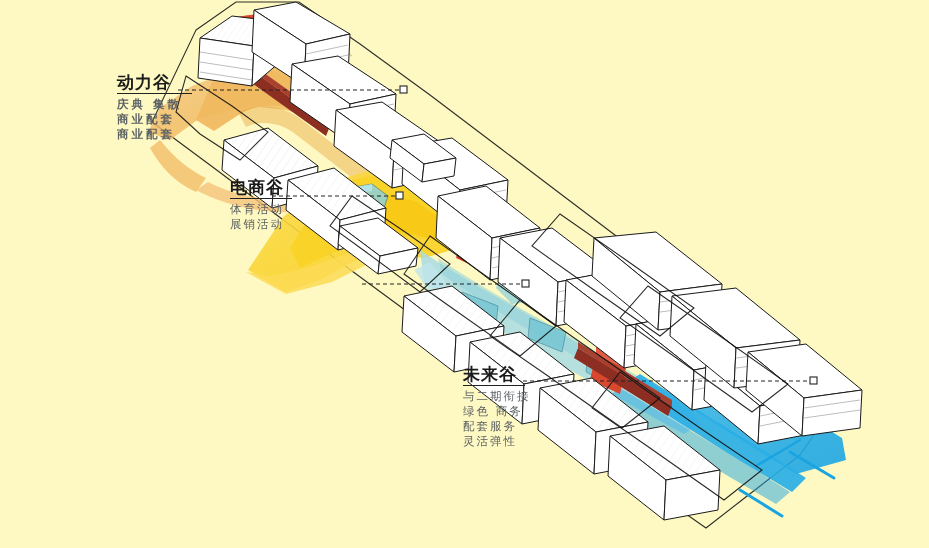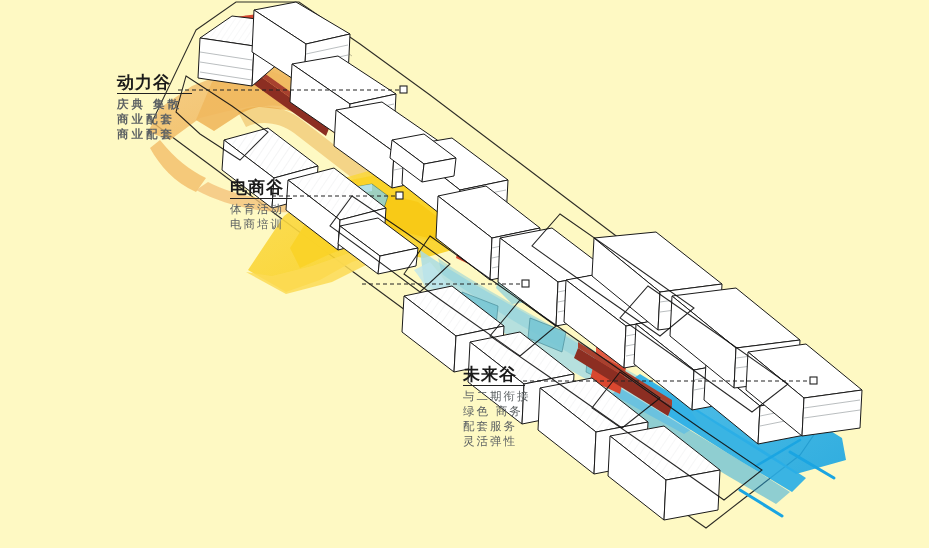--- a/index.html
+++ b/index.html
@@ -364,21 +364,21 @@
     <div class="rule"></div>
     <div class="sub sp1">庆典 集散</div>
     <div class="sub sp1">商业配套</div>
     <div class="sub sp1">商业配套</div>
   </div>
 
   <div class="label" id="lab-dianshang">
     <div class="ttl">电商谷</div>
     <div class="rule"></div>
     <div class="sub sp3">体育活动</div>
-    <div class="sub sp3">电商培训</div>
+    <div class="sub sp3">展销活动</div>
   </div>
 
 
   <div class="label" id="lab-weilai">
     <div class="ttl">未来谷</div>
     <div class="rule"></div>
     <div class="sub sp3">与二期衔接</div>
     <div class="sub sp3">绿色  商务</div>
     <div class="sub sp3">配套服务</div>
     <div class="sub sp3">灵活弹性</div>

